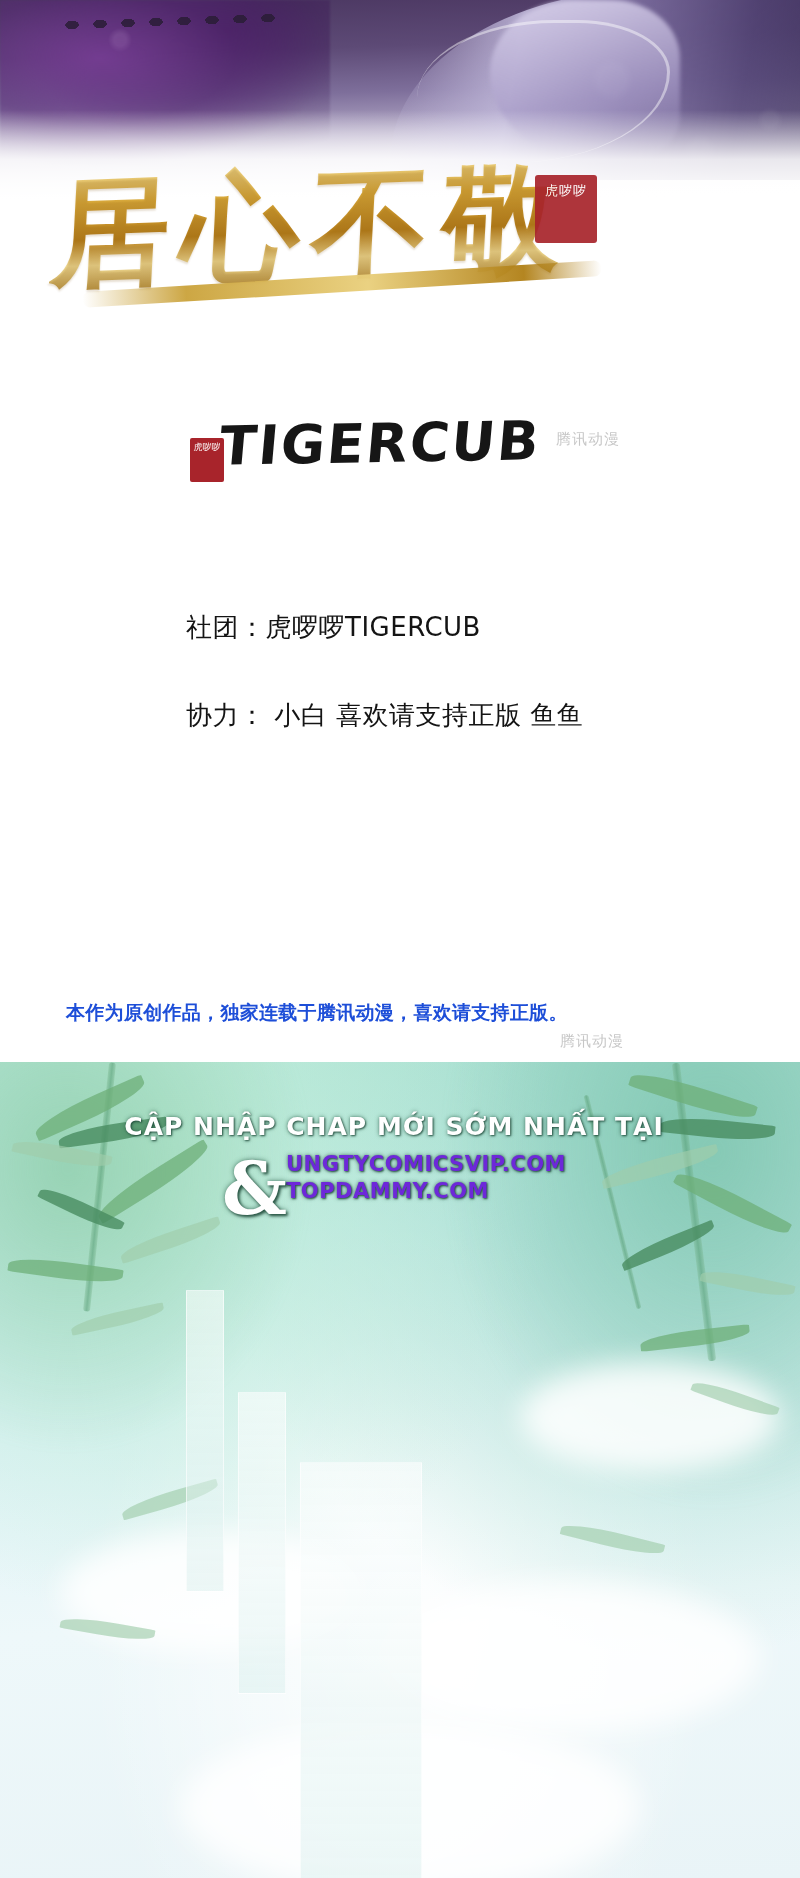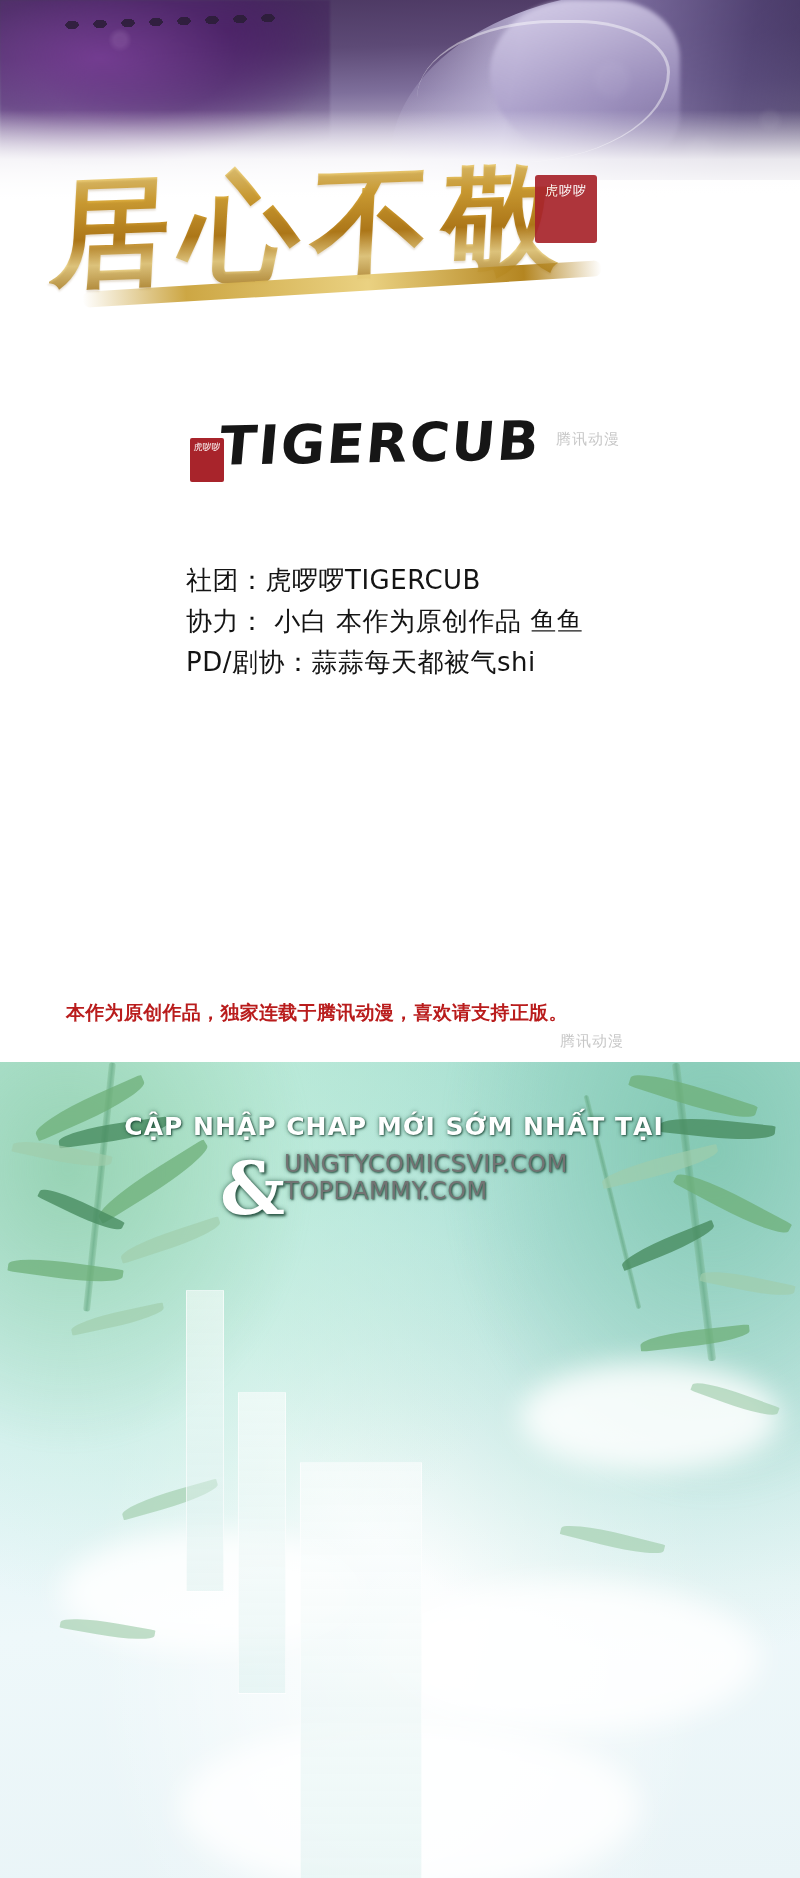--- a/index.html
+++ b/index.html
@@ -200,32 +200,32 @@
     position: absolute;
     left: 186px;
     top: 560px;
     width: 520px;
     font-family: "DejaVu Sans", sans-serif;
     font-size: 26px;
     line-height: 41px;
     color: #141414;
     letter-spacing: 0.5px;
   }
-  .credits .row { white-space: nowrap; }
+  .credits .row { white-space: nowrap; margin-top: 47px; }
 
   
   .notice {
     position: absolute;
     left: 66px;
     top: 1000px;
     width: 670px;
     font-family: "DejaVu Sans", sans-serif;
     font-size: 19px;
     font-weight: 700;
-    color: #b91c1c;
+    color: #1d4ed8;
     letter-spacing: 0.3px;
     white-space: nowrap;
   }
 
   
   .sky-panel {
     position: absolute;
     left: 0;
     top: 1062px;
     width: 800px;
@@ -319,25 +319,25 @@
     top: 2px;
     font-family: "DejaVu Serif", serif;
     font-weight: 700;
     font-size: 72px;
     line-height: 72px;
     color: #ffffff;
     text-shadow: 0 0 5px rgba(40,90,70,0.8), 2px 2px 3px rgba(20,60,45,0.85);
   }
   .promo .site {
     font-family: "DejaVu Sans", sans-serif;
-    font-weight: 400;
-    font-size: 24px;
+    font-weight: 700;
+    font-size: 21px;
     line-height: 27px;
     letter-spacing: 0.5px;
-    color: #737373;
+    color: #6d28d9;
     text-shadow: 0 0 4px rgba(40,90,70,0.75), 1px 1px 2px rgba(20,60,45,0.85);
     white-space: nowrap;
   }
 </style>
 </head>
 <body>
 
 <div class="page">
 
   <div class="art-band">
@@ -359,22 +359,21 @@
   <div class="logo-row">
     <div class="logo-seal">虎哕哕</div>
     <div class="logo-word">TIGERCUB</div>
   </div>
 
   <div class="wm wm-1">腾讯动漫</div>
   <div class="wm wm-2">腾讯动漫</div>
 
   <div class="credits">
     <div class="row">社团：虎啰啰TIGERCUB</div>
-    <div class="row">协力： 小白  本作为原创作品  鱼鱼</div>
-    <div class="row">PD/剧协：蒜蒜每天都被气shi</div>
+    <div class="row">协力： 小白  喜欢请支持正版  鱼鱼</div>
   </div>
 
   <div class="notice">本作为原创作品，独家连载于腾讯动漫，喜欢请支持正版。</div>
 
   <div class="sky-panel">
     <div class="greenwash-l"></div>
     <div class="greenwash-r"></div>
 
     <div class="cloud c4"></div>
     <div class="cloud c1"></div>

